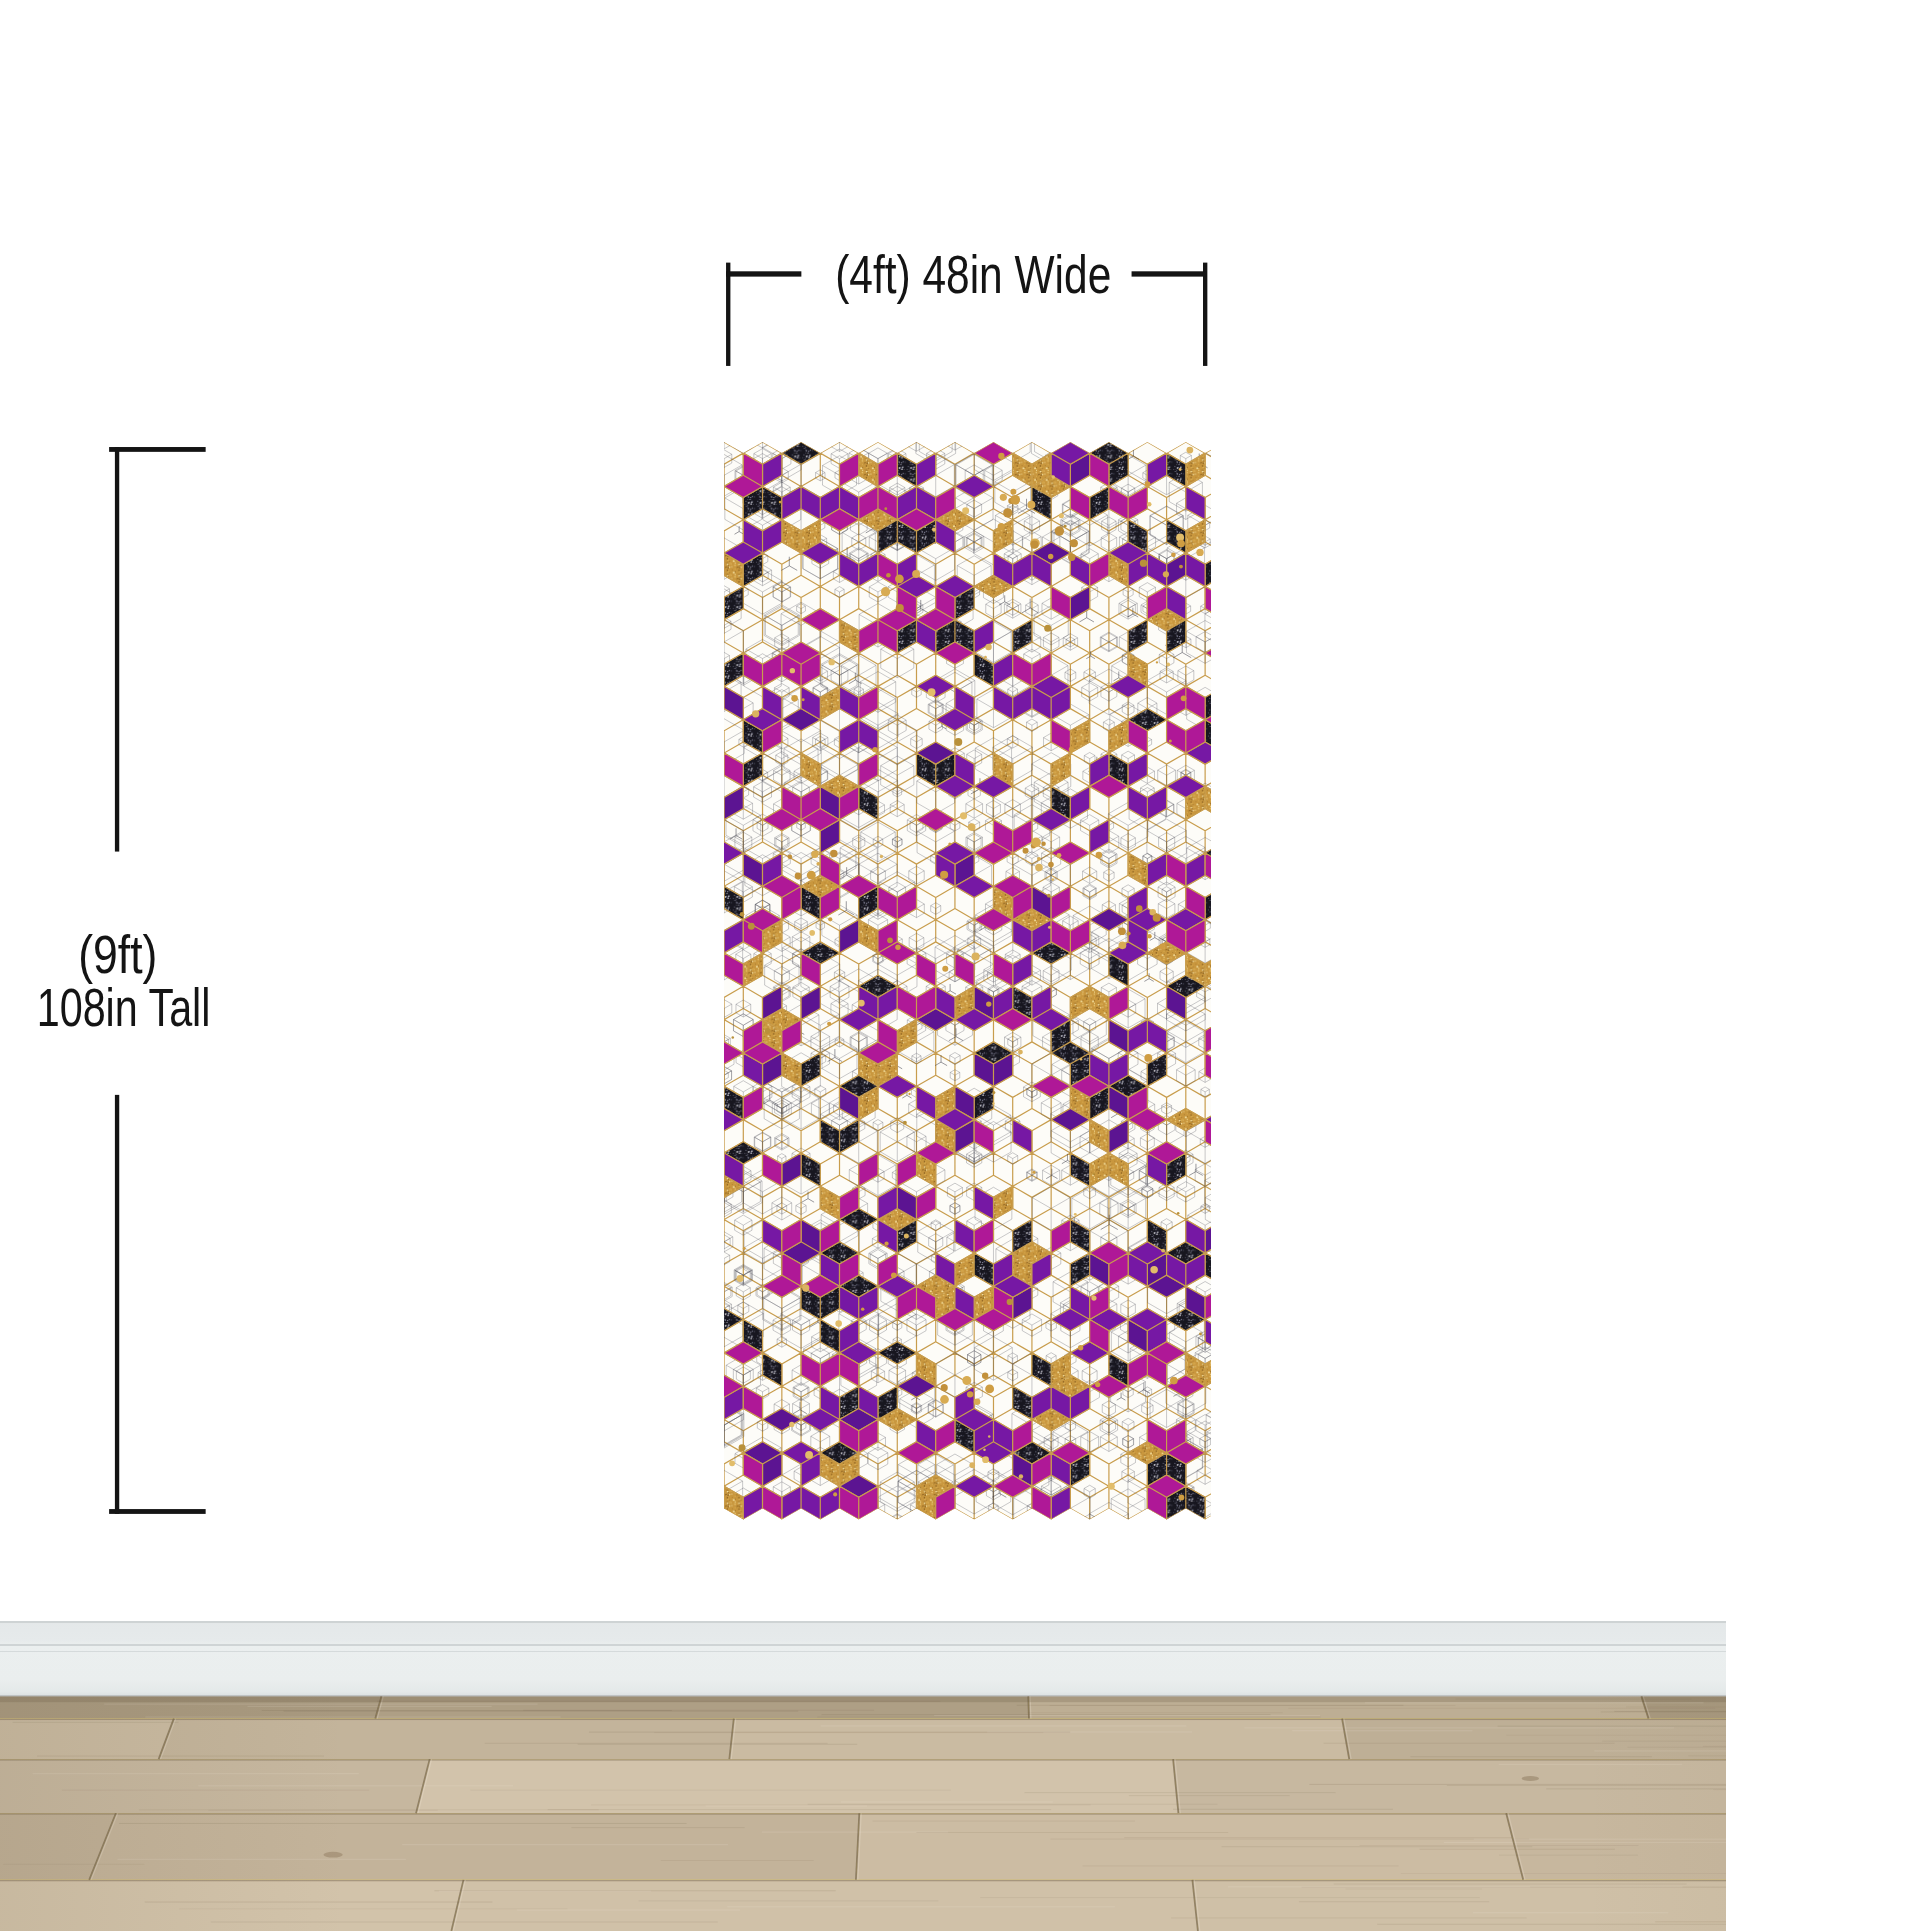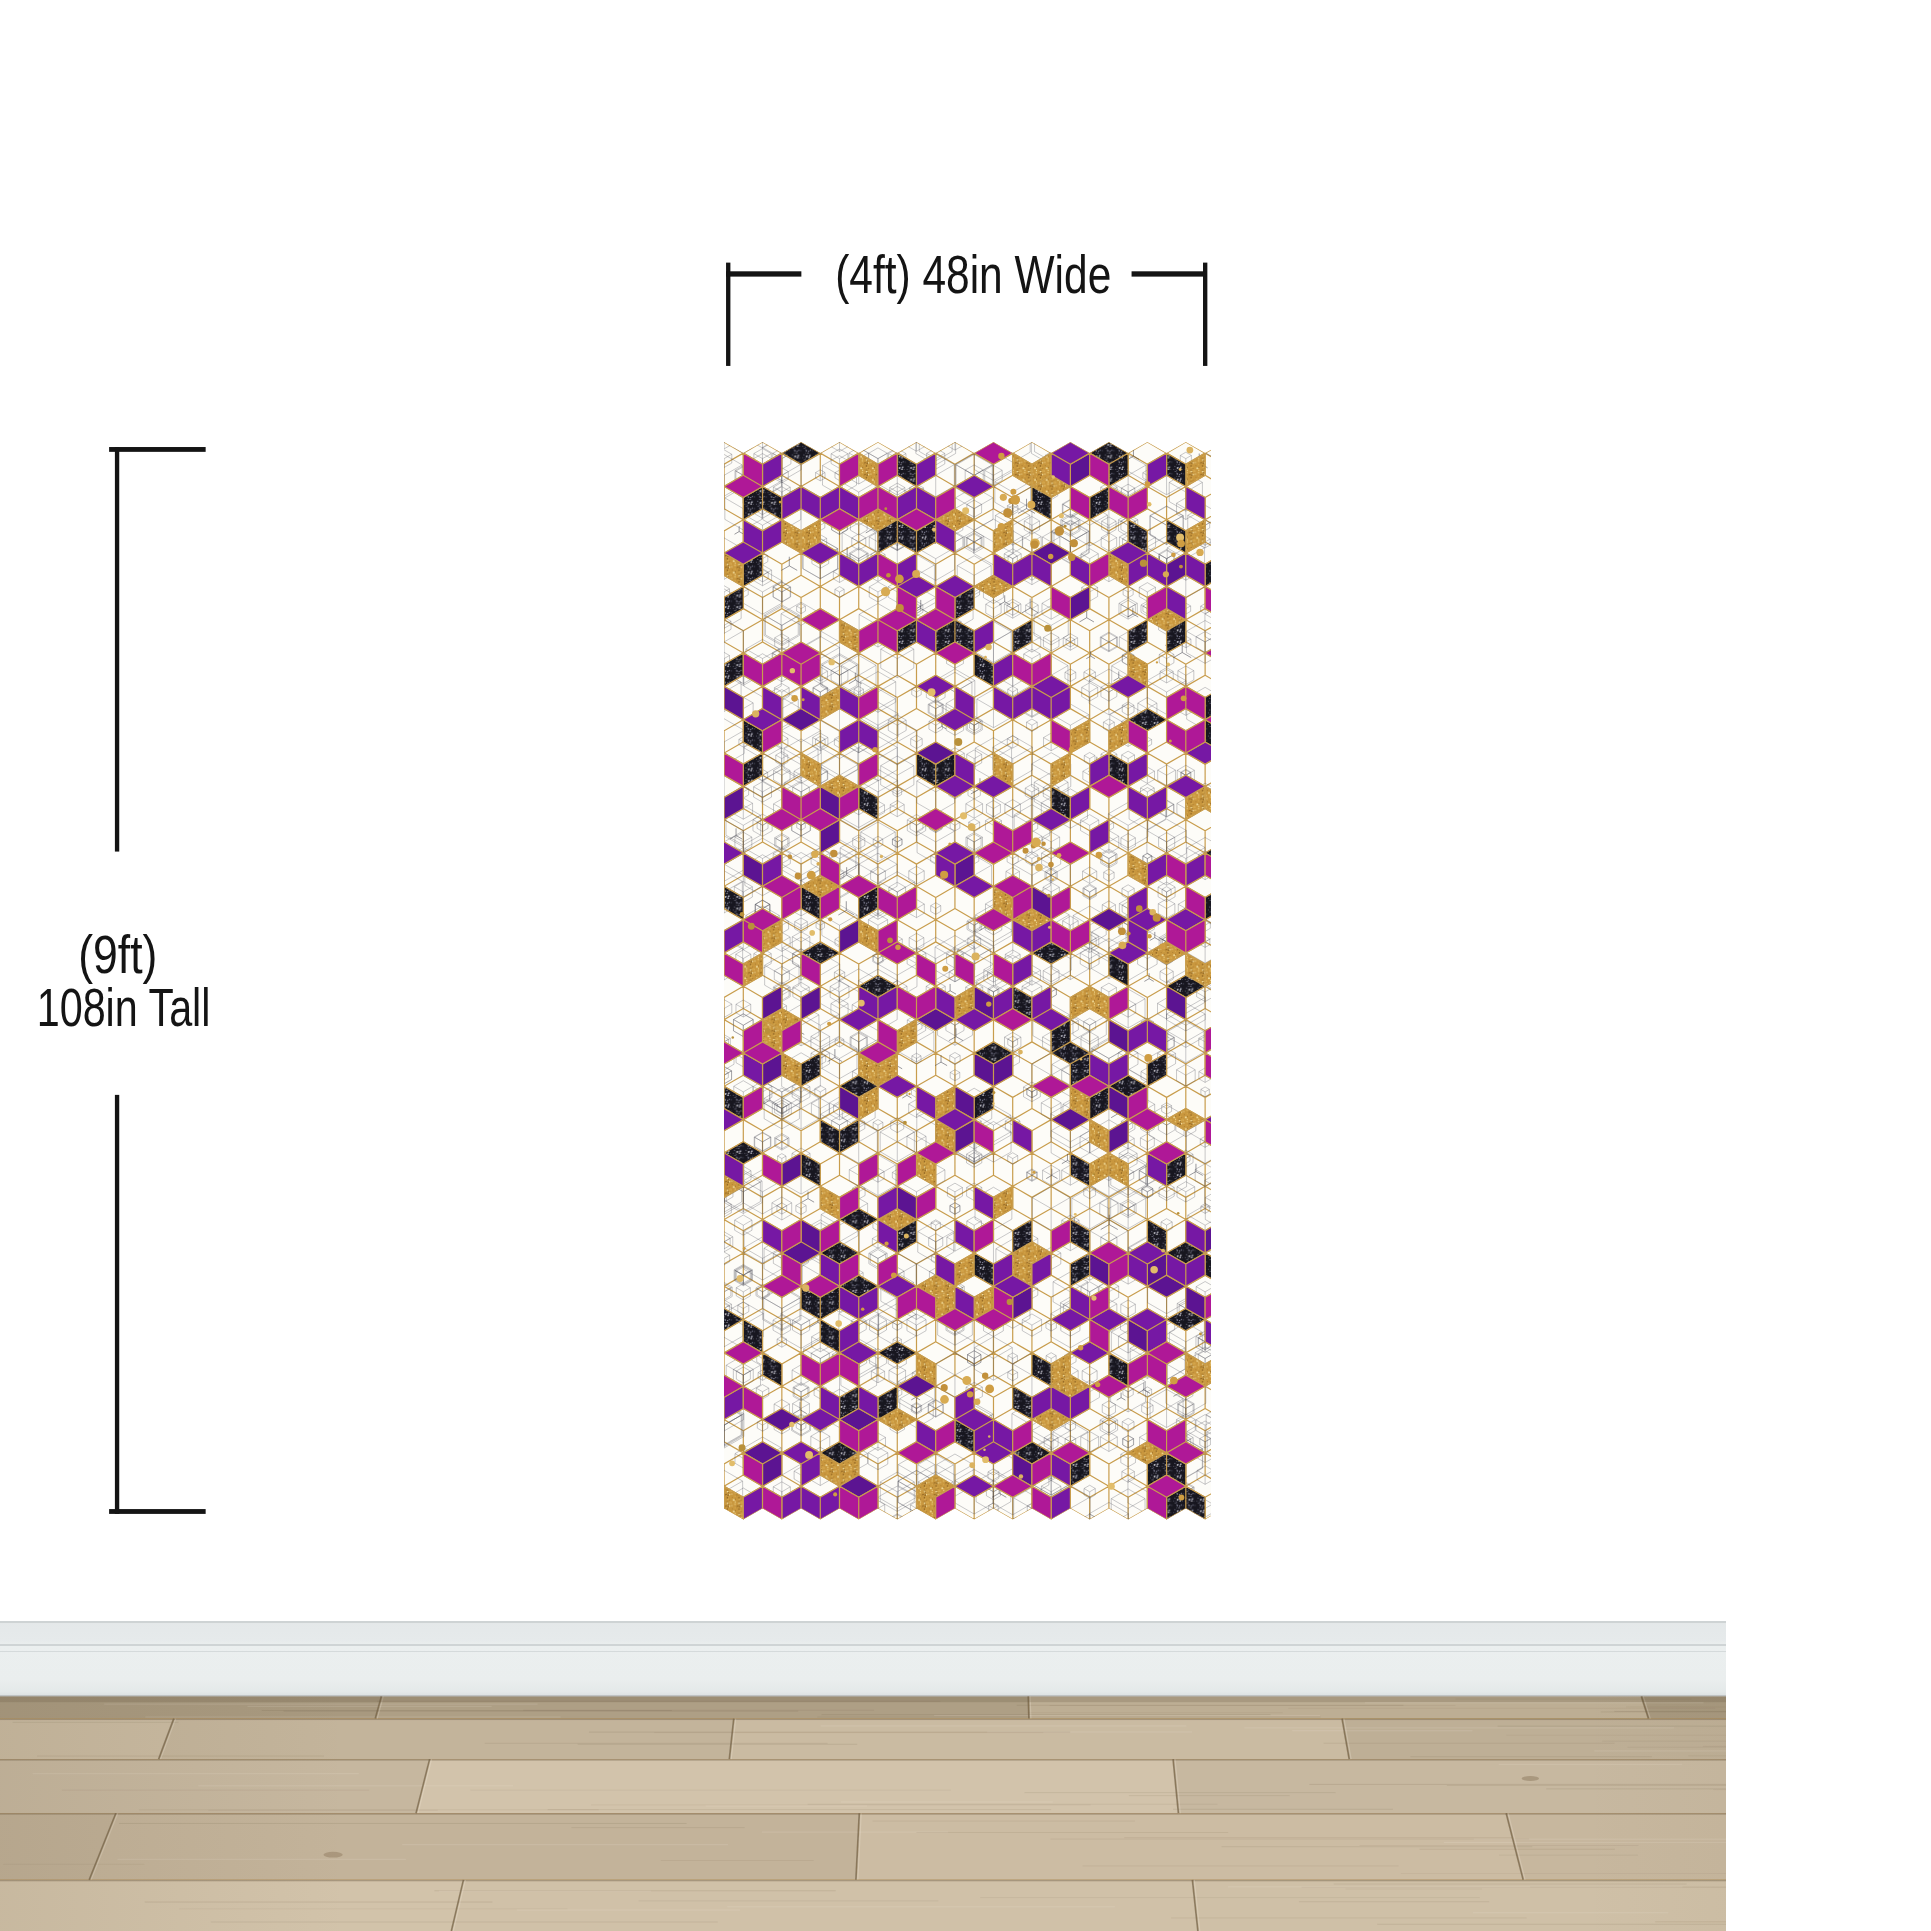--- a/index.html
+++ b/index.html
@@ -1,15 +1,15 @@
 <!DOCTYPE html>
 <html><head><meta charset="utf-8">
 <style>
 html,body{margin:0;padding:0;background:#fff}
-#page{position:relative;width:1726px;height:1931px;overflow:hidden;background:#a16207;font-family:"Liberation Sans",sans-serif}
+#page{position:relative;width:1726px;height:1931px;overflow:hidden;background:#fde047;font-family:"Liberation Sans",sans-serif}
 </style></head>
 <body>
 <div id="page">
 
 <div style="position:absolute;left:0;top:0;width:1931px;height:1621px;background:#fff"></div>
 
 <div style="position:absolute;left:0;top:1621px;width:1931px;height:75px;background:linear-gradient(#e4e8e9 0%,#e6eaeb 25%,#ebefef 33%,#eaeeee 78%,#e4e9e9 94%,#dce0e1 100%)"></div>
 
 <div style="position:absolute;left:0;top:1621px;width:1931px;height:1.5px;background:#ced3d4"></div>
 

